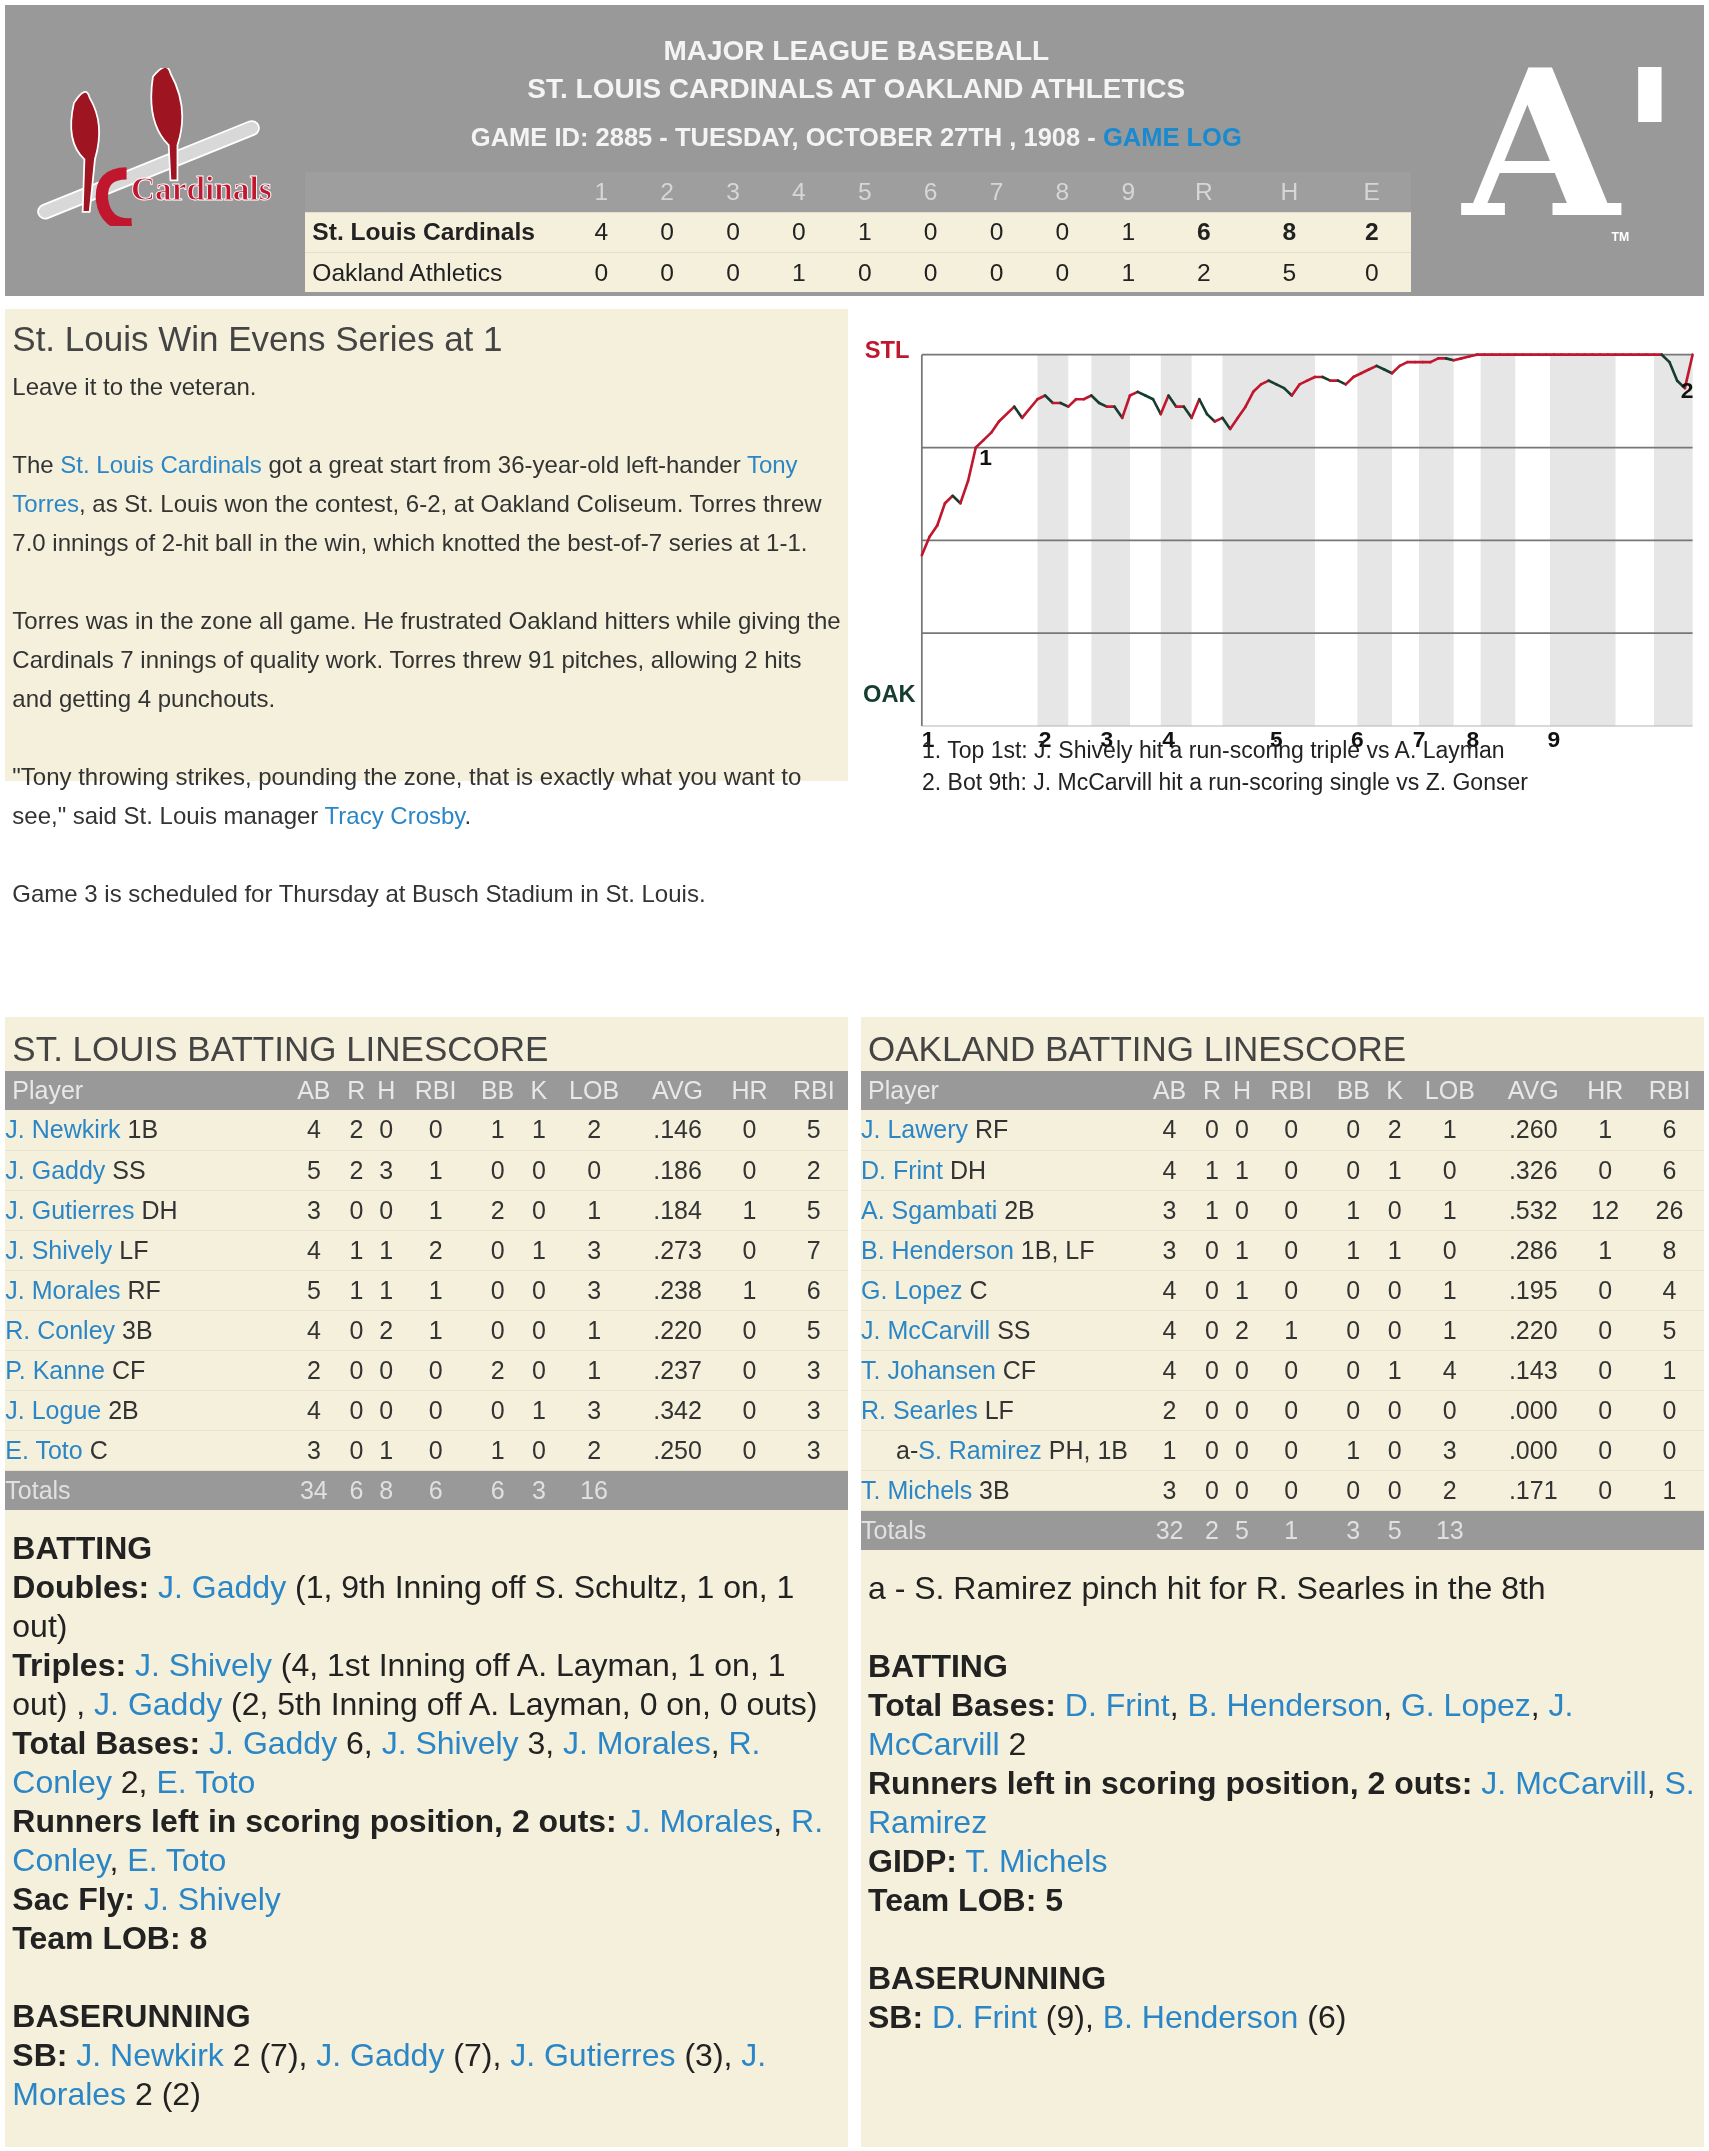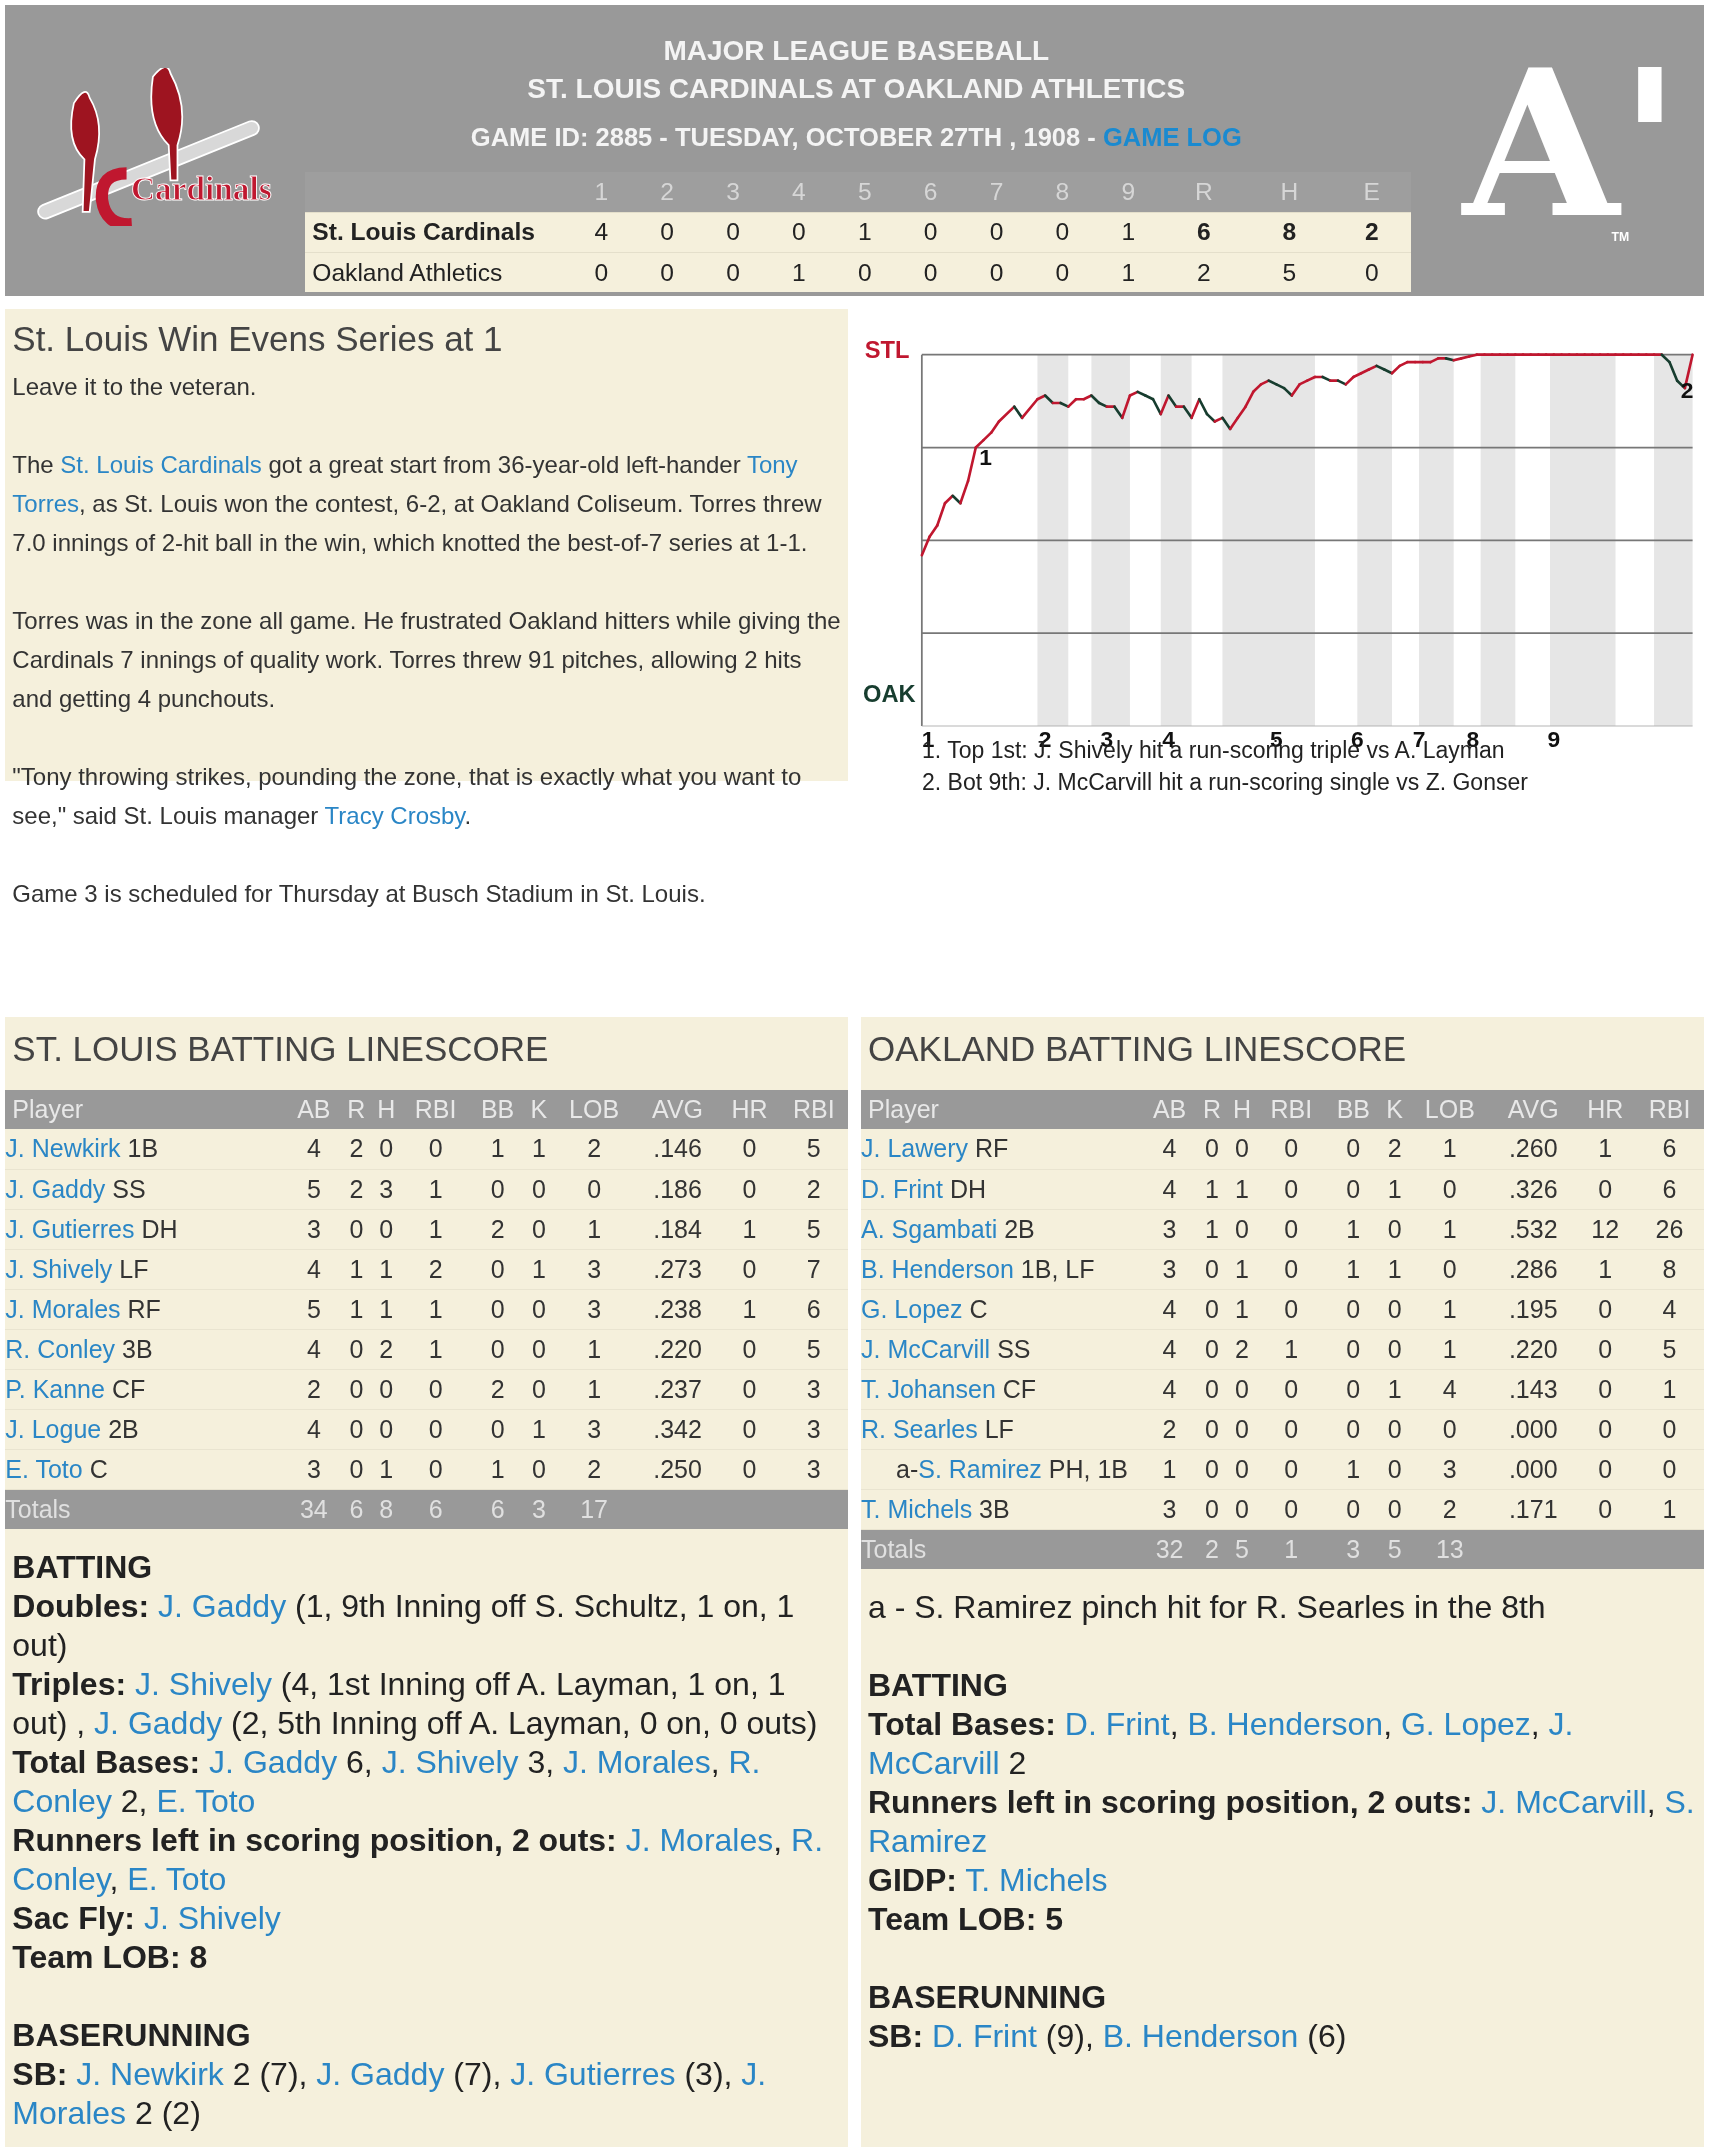--- a/index.html
+++ b/index.html
@@ -34,21 +34,21 @@
   #chart-wrap { position: absolute; left: 856px; top: 309px; width: 848px; height: 492px; background: #fff; }
   #chart-svg { position: absolute; left: 0; top: 0; width: 848px; height: 439px; }
   .chart-note { position: absolute; left: 66px; font-size: 23px; color: #222; }
   #note-1 { top: 428px; }
   #note-2 { top: 460px; }
 
   
   .panel { position: absolute; top: 1017px; background: #f5f0dc; }
   #stl-panel { left: 5.3px; width: 843px; height: 1130px; }
   #oak-panel { left: 861px; width: 843px; height: 1130px; }
-  .panel h2 { font-weight: normal; font-size: 35px; color: #444; padding: 7px 7px 16px; height: 73px; line-height: 49px; }
+  .panel h2 { font-weight: normal; font-size: 35px; color: #444; padding: 7px 7px 16px; height: 54px; line-height: 49px; }
   .bat { width: 100%; border-collapse: collapse; font-size: 25px; }
   .bat th { background: #999; color: #e8e8e8; font-weight: normal; height: 39px; text-align: center; }
   .bat th.pl { text-align: left; padding-left: 7px; }
   .bat td { height: 40px; text-align: center; border-bottom: 0.9px solid #e9e4d0; color: #333; }
   .bat td.pl { text-align: left; white-space: nowrap; }
   .bat td.pl.sub { padding-left: 35px; }
   .bat tr.tot td { background: #999; color: #e0e0e0; border-bottom: none; height: 40px; }
   .bat col.c-pl { width: 281px; }
 
   .notes { padding: 19px 7px; font-size: 32px; line-height: 39px; color: #222; }
@@ -442,21 +442,21 @@
           <td>3</td>
         </tr>
         <tr class="tot">
           <td class="pl">Totals</td>
           <td>34</td>
           <td>6</td>
           <td>8</td>
           <td>6</td>
           <td>6</td>
           <td>3</td>
-          <td>17</td>
+          <td>16</td>
           <td></td>
           <td></td>
           <td></td>
         </tr>
       </tbody>
   </table>
   <div class="notes">
     <div class="sec">BATTING</div>
     <div><span class="lbl">Doubles:</span> <span><span class="link">J. Gaddy</span><span> (1, 9th Inning off S. Schultz, 1 on, 1 out)</span></span></div>
     <div><span class="lbl">Triples:</span> <span><span class="link">J. Shively</span><span> (4, 1st Inning off A. Layman, 1 on, 1 out) , </span><span class="link">J. Gaddy</span><span> (2, 5th Inning off A. Layman, 0 on, 0 outs)</span></span></div>

